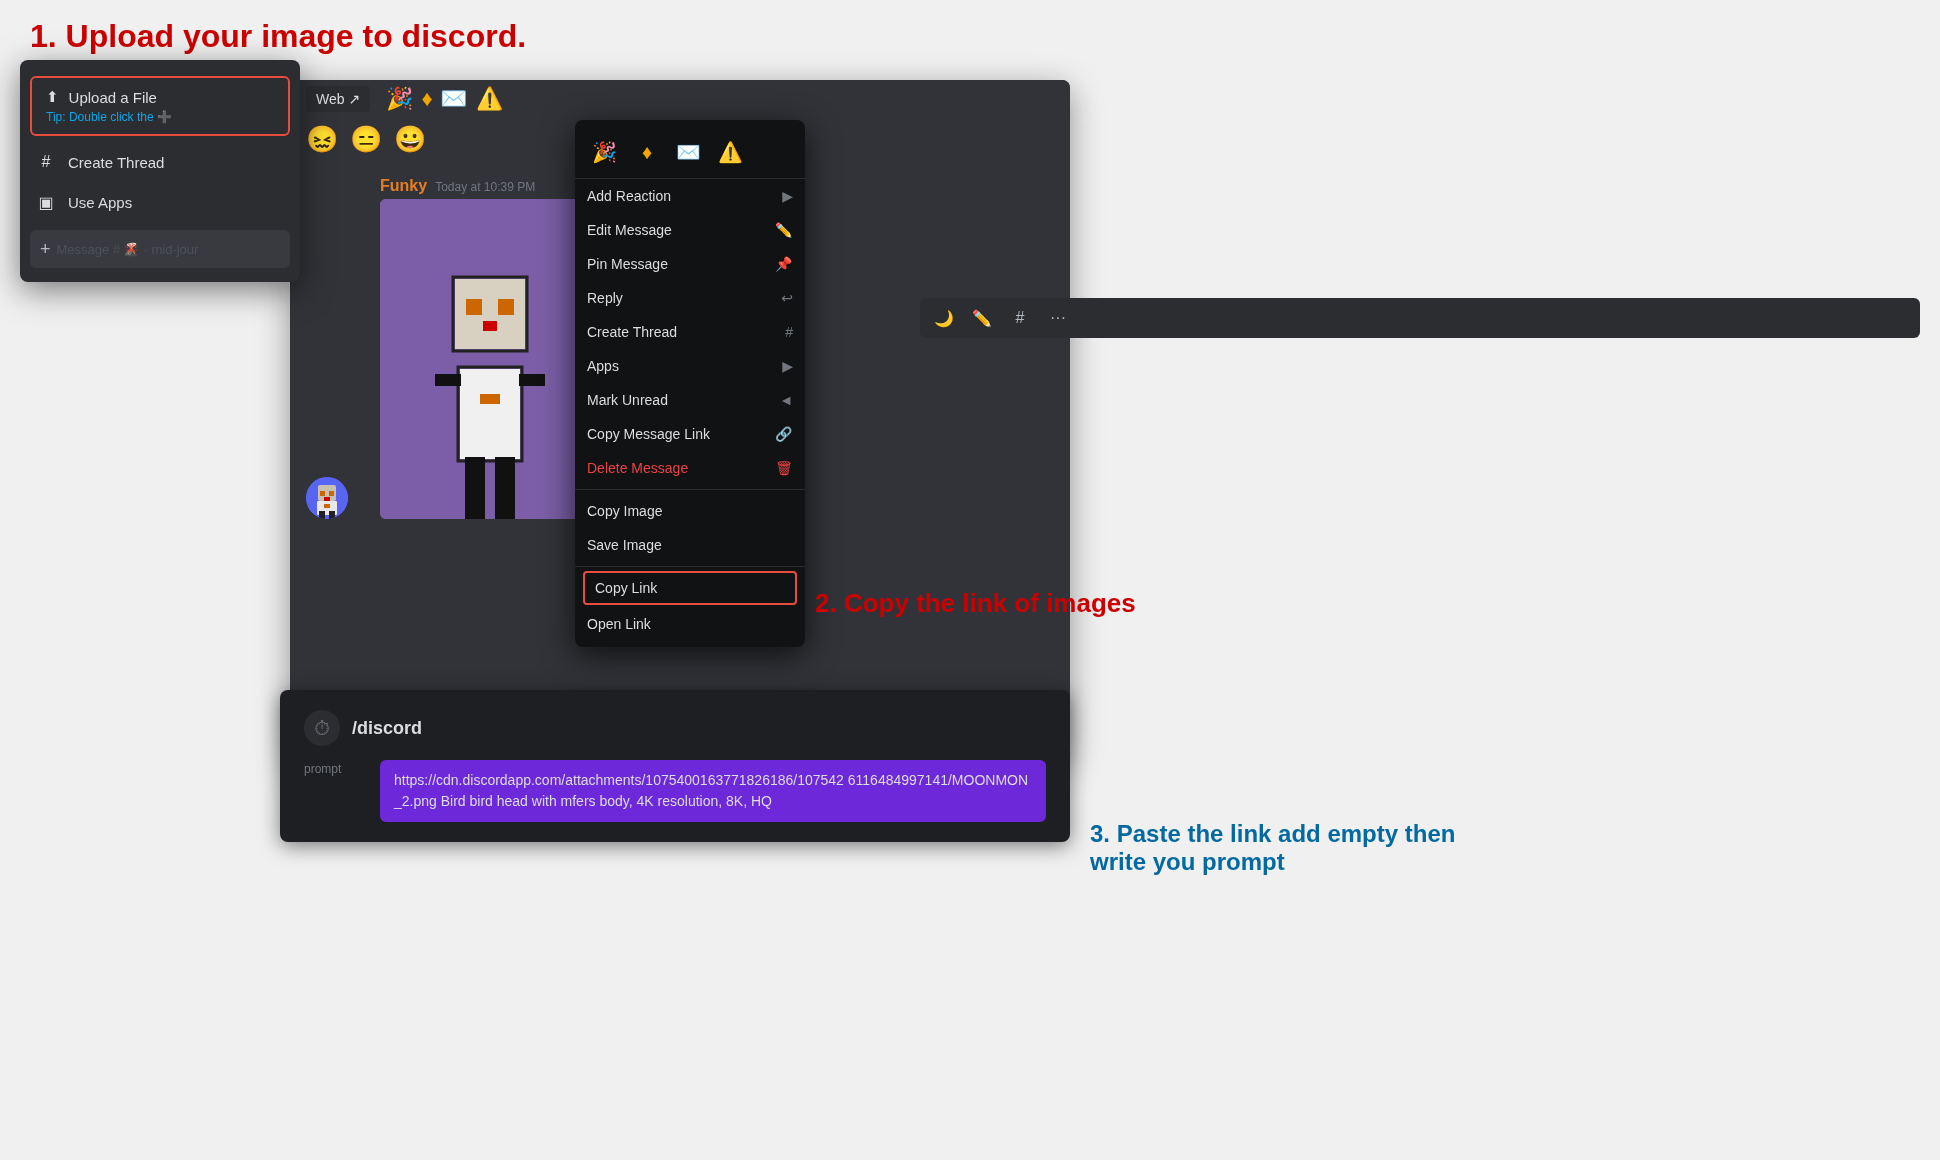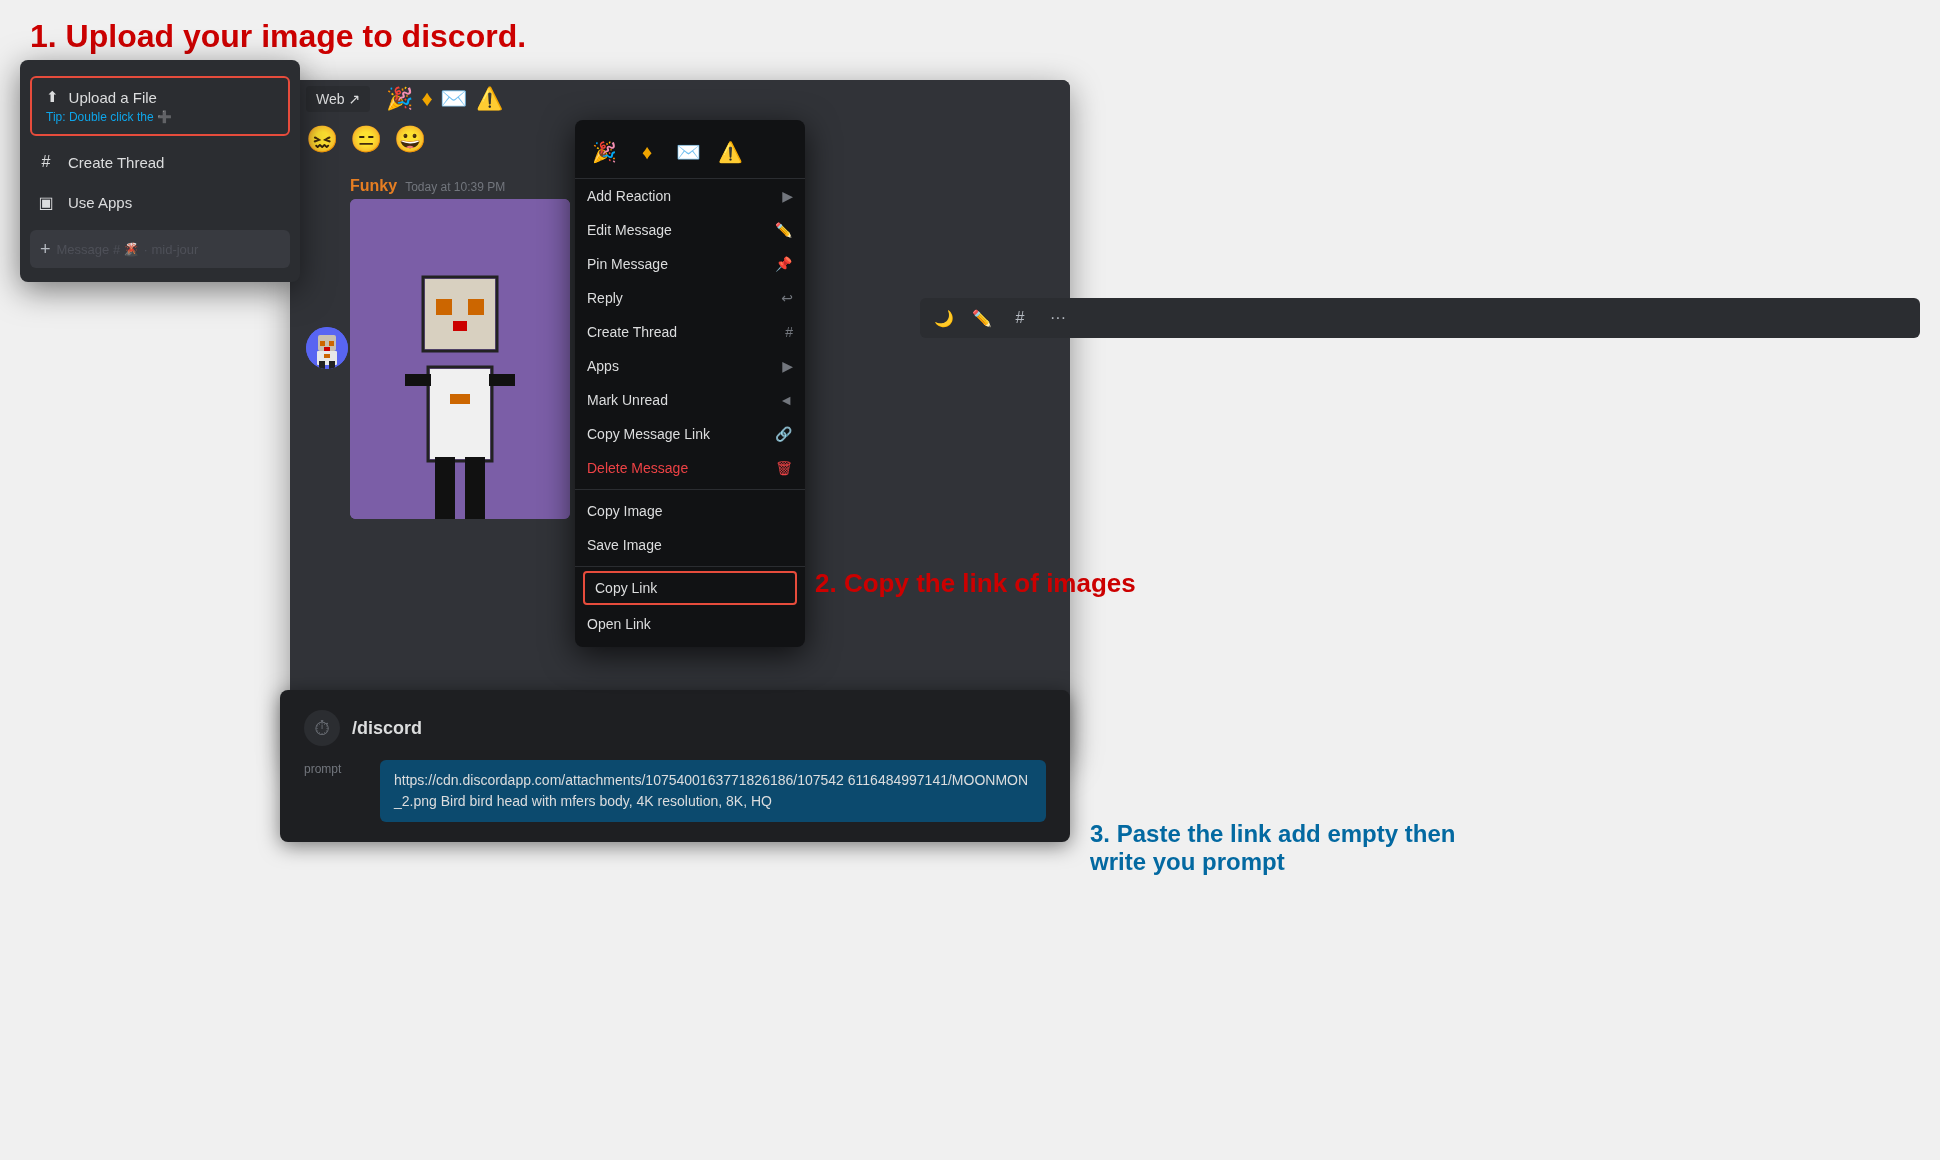--- a/index.html
+++ b/index.html
@@ -121,22 +121,22 @@
     }
 
     
     .message-area {
       padding: 16px;
       background: #313338;
     }
 
     .message-row {
       display: flex;
-      gap: 2px;
-      align-items: center;
+      gap: 32px;
+      align-items: flex-end;
     }
 
     .avatar {
       width: 42px;
       height: 42px;
       border-radius: 50%;
       background: #5865f2;
       display: flex;
       align-items: center;
       justify-content: center;
@@ -258,21 +258,21 @@
       align-items: center;
       justify-content: center;
       color: #b5bac1;
       font-size: 16px;
       cursor: pointer;
     }
 
     
     .annotation-2 {
       position: absolute;
-      top: 568px;
+      top: 588px;
       left: 815px;
       color: #cc0000;
       font-size: 26px;
       font-weight: bold;
       font-family: Arial, sans-serif;
       z-index: 30;
     }
 
     
     .imagine-panel {
@@ -319,21 +319,21 @@
     }
 
     .prompt-label {
       color: #72767d;
       font-size: 12px;
       padding-top: 2px;
       min-width: 60px;
     }
 
     .prompt-value-box {
-      background: #0c4a6e;
+      background: #6d28d9;
       border-radius: 6px;
       padding: 10px 14px;
       flex: 1;
     }
 
     .prompt-value {
       color: #dcddde;
       font-size: 14px;
       line-height: 1.5;
       word-break: break-all;

